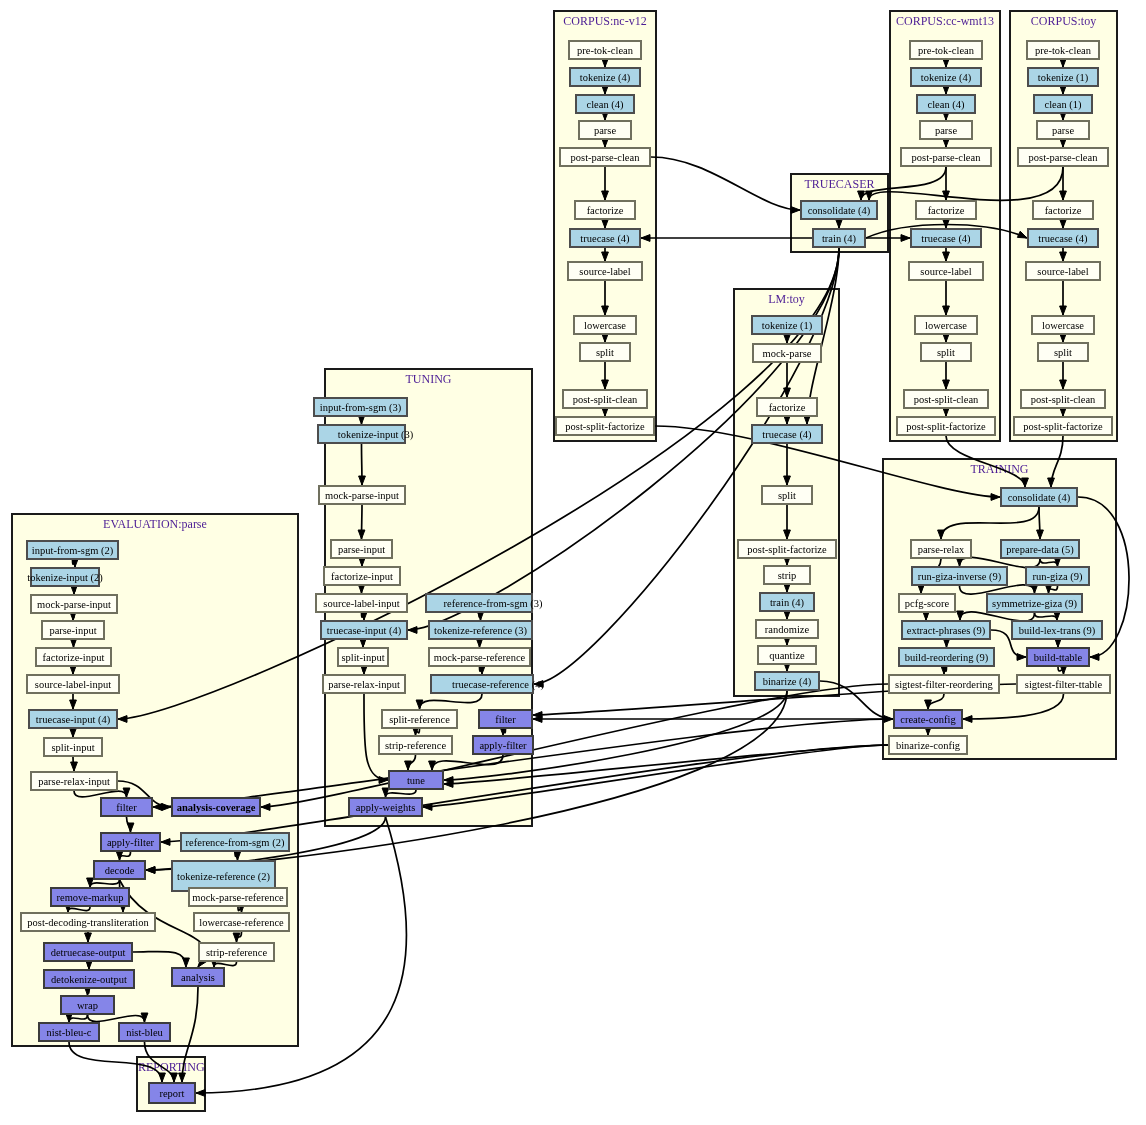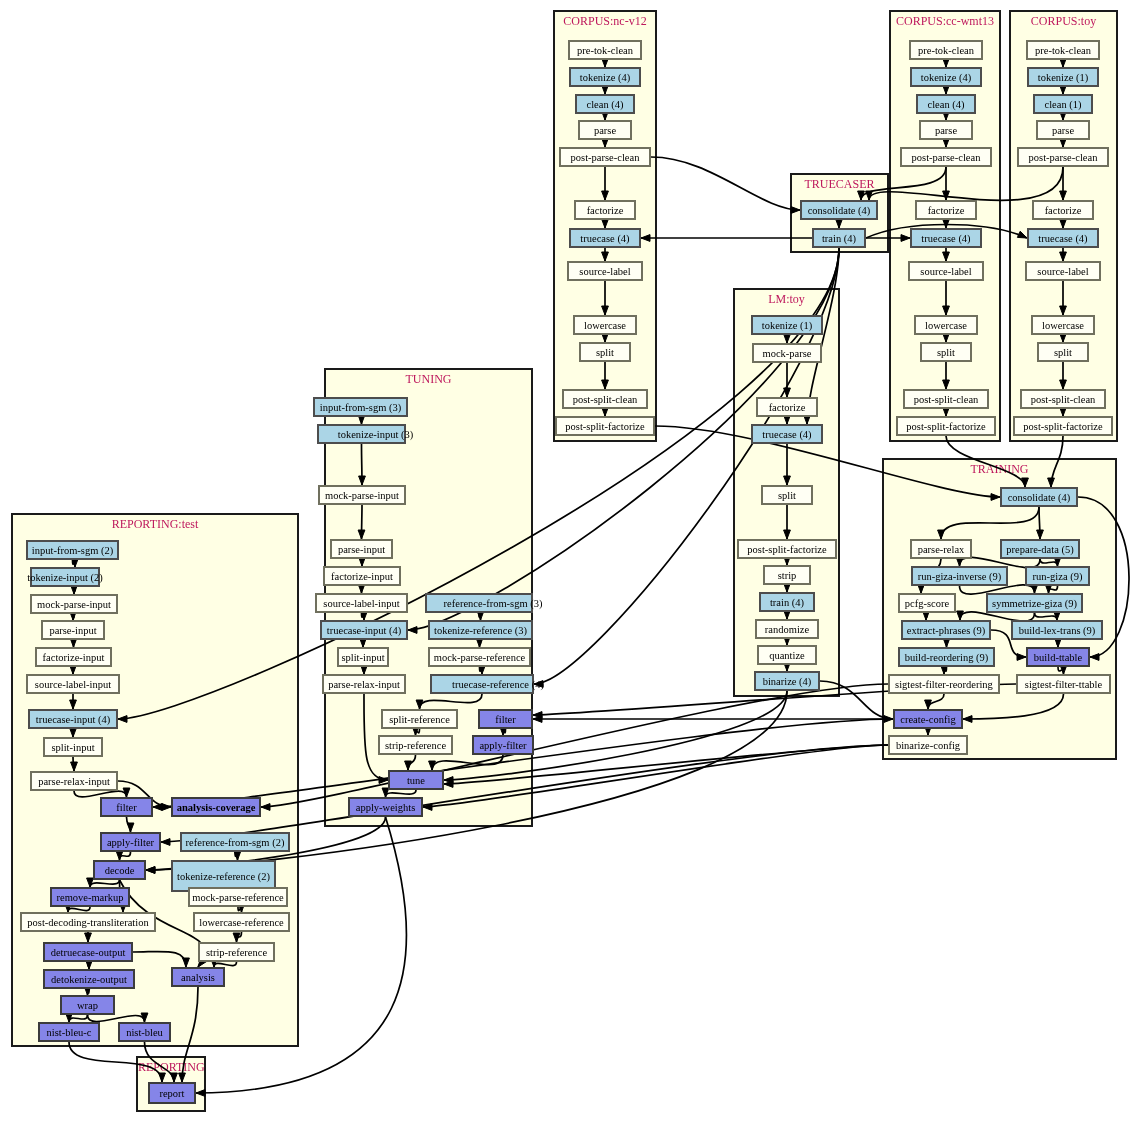--- a/index.html
+++ b/index.html
@@ -1,21 +1,21 @@
 <!DOCTYPE html>
 <html><head>
 <meta charset="utf-8">
 <style>
   html,body{margin:0;padding:0;background:#ffffff;}
   #diagram{position:relative;width:1146px;height:1125px;background:#ffffff;
     font-family:"Liberation Serif","DejaVu Serif",serif;overflow:hidden;}
   .cluster{position:absolute;box-sizing:border-box;
     background:var(--cluster-fill,#FFFFE4);border:2px solid #1a1a1a;z-index:0;}
   .cluster-title{position:absolute;top:2px;left:0;right:0;text-align:center;
-    font-size:12px;color:#be185d;white-space:nowrap;}
+    font-size:12px;color:#4c1d95;white-space:nowrap;}
   #edge-layer{position:absolute;left:0;top:0;z-index:1;pointer-events:none;}
   #edge-layer path{fill:none;stroke:#000;stroke-width:1.7px;}
   #edge-layer polygon{fill:#000;stroke:#000;}
   .node{position:absolute;box-sizing:border-box;display:flex;align-items:center;
     justify-content:center;font-size:10.5px;white-space:nowrap;z-index:2;color:#000;
     border:2px solid #555;}
   .node.plain{background:var(--node-plain,#FFFFF4);border-color:#70705e;}
   .node.blue{background:var(--node-blue,#ABD5E6);border-color:#4d4d4d;}
   .node.purple{background:var(--node-purple,#8585E8);border-color:#3c3c3c;}
 </style>
@@ -581,21 +581,21 @@
     <div class="cluster" style="left: 790px; top: 173px; width: 99px; height: 80px;">
       <div class="cluster-title">TRUECASER</div>
     </div>
     <div class="cluster" style="left: 733px; top: 288px; width: 107px; height: 409px;">
       <div class="cluster-title">LM:toy</div>
     </div>
     <div class="cluster" style="left: 324px; top: 368px; width: 209px; height: 459px;">
       <div class="cluster-title">TUNING</div>
     </div>
     <div class="cluster" style="left: 11px; top: 513px; width: 288px; height: 534px;">
-      <div class="cluster-title">REPORTING:test</div>
+      <div class="cluster-title">EVALUATION:parse</div>
     </div>
     <div class="cluster" style="left: 882px; top: 458px; width: 235px; height: 302px;">
       <div class="cluster-title">TRAINING</div>
     </div>
     <div class="cluster" style="left: 136px; top: 1056px; width: 70px; height: 56px;">
       <div class="cluster-title">REPORTING</div>
     </div>
     <div class="node plain" style="left: 568px; top: 40px; width: 74px; height: 20px;">pre-tok-clean</div>
     <div class="node blue" style="left: 569px; top: 67px; width: 72px; height: 20px;">tokenize (4)</div>
     <div class="node blue" style="left: 575px; top: 94px; width: 60px; height: 20px;">clean (4)</div>

